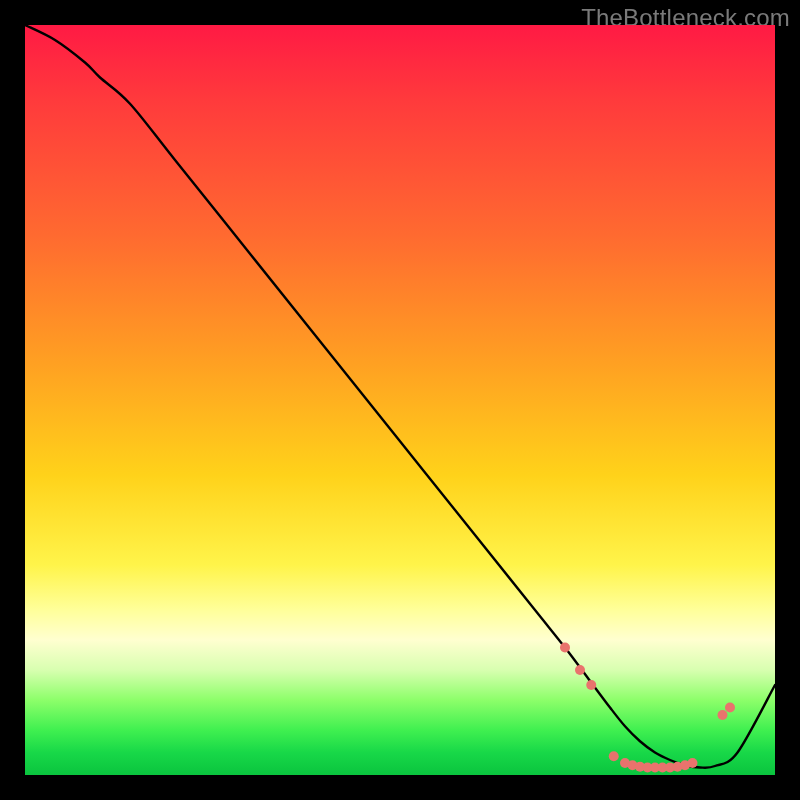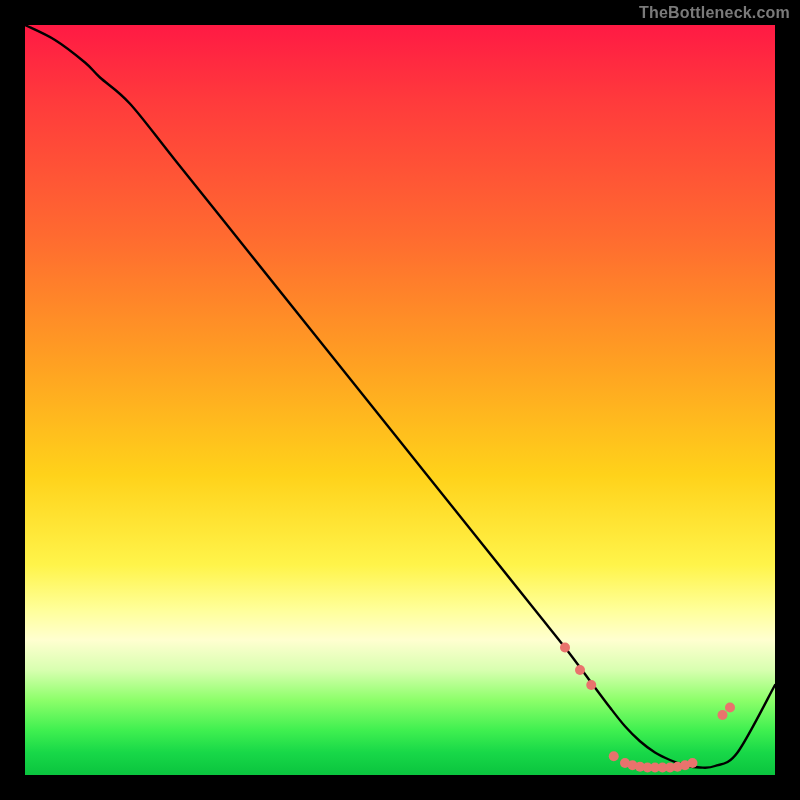--- a/index.html
+++ b/index.html
@@ -39,22 +39,22 @@
       #40f050 94%,
       #18d848 97%,
       #0ac43e 100%
     );
   }
   .watermark {
     position: absolute;
     top: 4px;
     right: 10px;
     color: #7a7a7a;
-    font-size: 16px;
-    font-weight: 700;
+    font-size: 24px;
+    font-weight: 400;
     letter-spacing: 0.2px;
     user-select: none;
     margin-left: 45px;
   }
   svg.curve {
     position: absolute;
     left: 0;
     top: 0;
     width: 750px;
     height: 750px;

